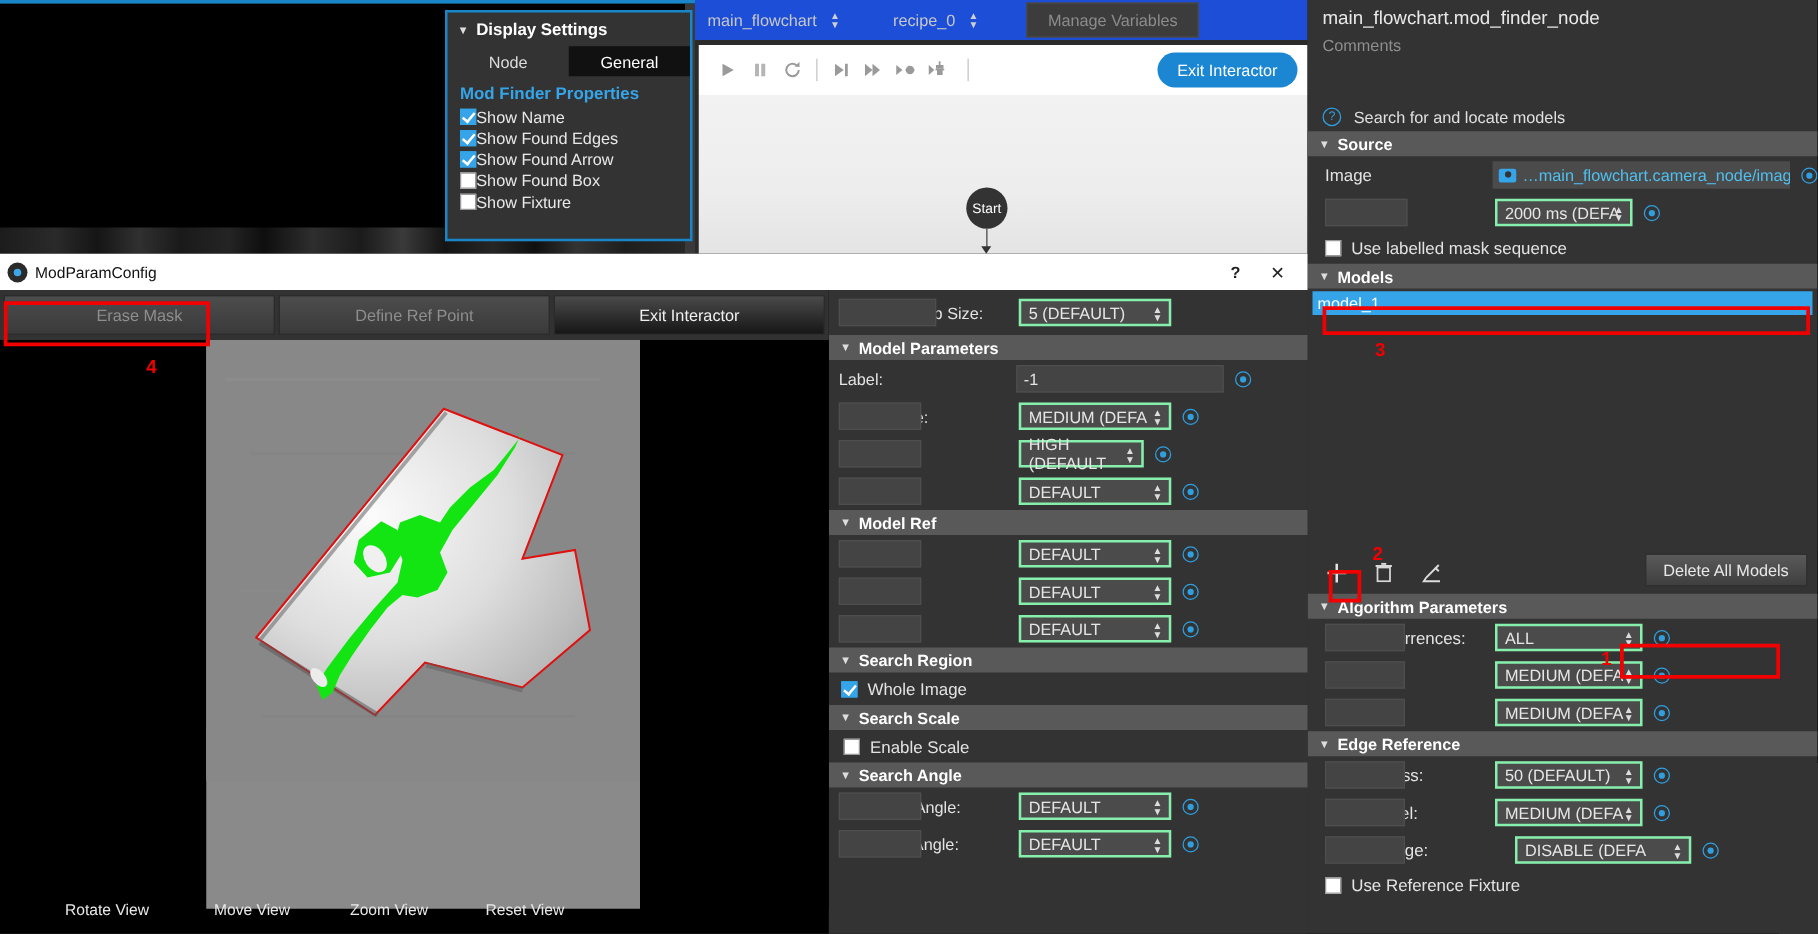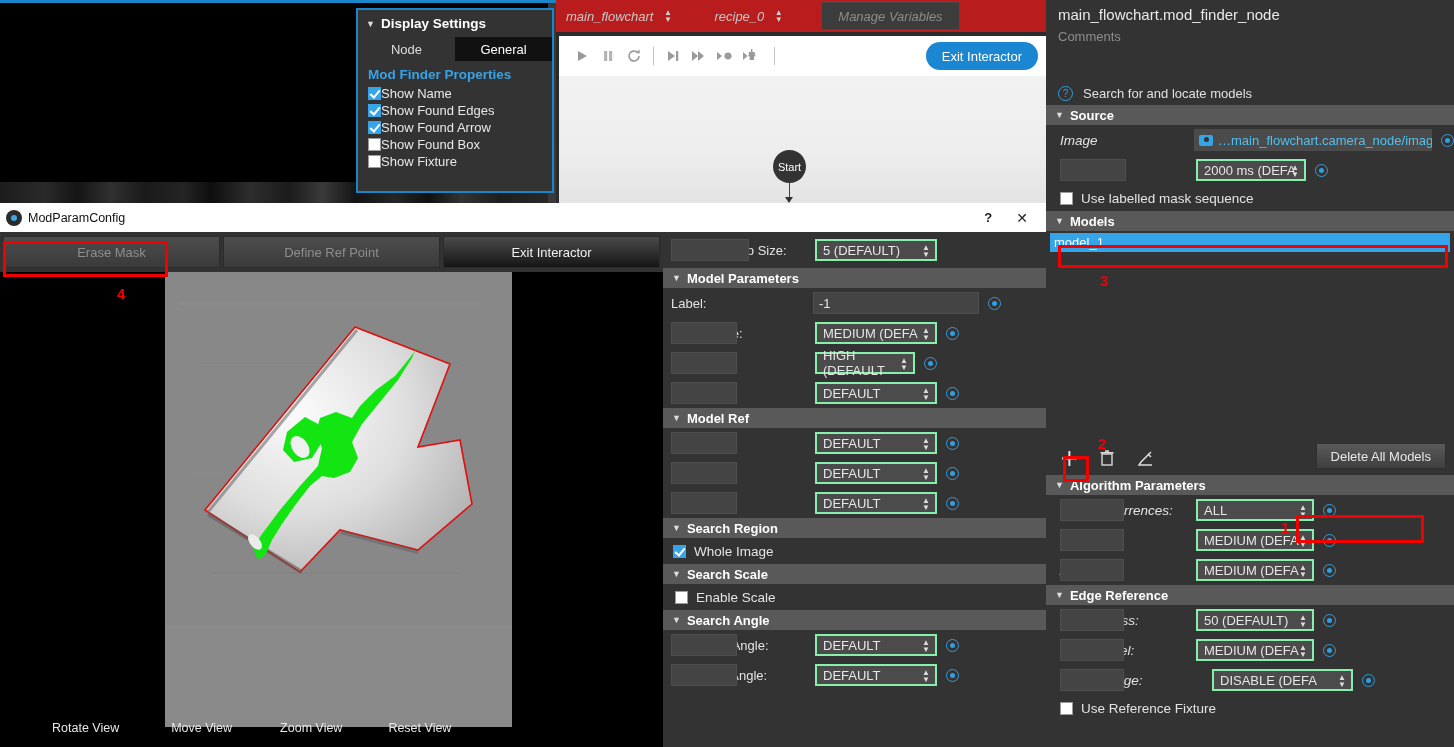--- a/index.html
+++ b/index.html
@@ -19,22 +19,22 @@
   
   .fc { position:absolute; left:559px; top:76px; width:487px; height:127px;
         background:linear-gradient(180deg,#f2f2f2 0%,#ededed 60%,#e4e4e4 100%); }
   .fc-node { position:absolute; left:773px; top:150px; width:33px; height:33px; border-radius:50%;
         background:#333; color:#fff; font-size:11px; display:flex; align-items:center; justify-content:center; }
   .fc-line { position:absolute; left:789px; top:183px; width:1px; height:17px; background:#444; }
   .fc-arrow { position:absolute; left:785px; top:197px; width:0;height:0;
         border-left:4px solid transparent;border-right:4px solid transparent;border-top:6px solid #333; }
 
   
-  .topbar { position:absolute; left:556px; top:0; width:490px; height:32px; background:#b91c1c;
-            display:flex; align-items:center;font-style:italic; }
+  .topbar { position:absolute; left:556px; top:0; width:490px; height:32px; background:#1d4ed8;
+            display:flex; align-items:center; }
   .tb-sel { height:32px; display:flex; align-items:center; padding:0 10px; color:#c8c8c8; font-size:13px; }
   .spin { display:inline-block; width:9px; margin-left:10px; color:#cfcfcf; line-height:7px; font-size:8px; text-align:center;}
   .tb-btn { margin-left:8px; height:28px; padding:0 16px; background:#3c3c3c; border:1px solid #4a4a4a;
             color:#8c8c8c; display:flex; align-items:center; font-size:13px; }
 
   
   .runbar { position:absolute; left:559px; top:36px; width:487px; height:40px; background:#fff;
             display:flex; align-items:center; padding:0 10px; }
   .ricon { width:26px; height:26px; display:flex; align-items:center; justify-content:center; color:#9a9a9a; }
   .ricon svg { display:block; }
@@ -61,21 +61,21 @@
   .rp { position:absolute; left:1046px; top:0; width:408px; height:747px; background:#333; }
   .rp-title { padding:6px 0 2px 12px; font-size:15px; color:#e9e9e9; }
   .rp-comment { padding:4px 0 0 12px; font-size:13px; color:#8e8e8e; }
   .rp-desc { display:flex; align-items:center; gap:10px; padding:0 0 0 12px; height:24px; margin-top:37px;
              font-size:13px; color:#e0e0e0; }
   .qmark { width:15px;height:15px;border:1.5px solid #2f9fe0;border-radius:50%;color:#2f9fe0;
            font-size:10px;display:flex;align-items:center;justify-content:center;flex:none;}
   .sect { height:20px; background:#595959; display:flex; align-items:center; gap:6px; padding-left:9px;
           font-size:13px; color:#fff; font-weight:bold; }
   .row { height:30px; display:flex; align-items:center; padding-left:14px; font-size:13.5px; color:#e3e3e3; }
-  .row .lbl { width:134px; flex:none;font-style:italic; }
+  .row .lbl { width:134px; flex:none; }
   .fld { height:22px; background:#444; border:1px solid #4e4e4e; }
   .fld.num { width:64px; }
   .sel { height:22px; background:#4b4b4b; border:2px solid #86efac; color:#e6e6e6; font-size:13px;
          display:flex; align-items:center; padding:0 4px 0 6px; position:relative; }
   .sel .arr { position:absolute; right:5px; top:3px; font-size:8px; line-height:7px; color:#ddd; text-align:center; }
   .radio { width:13px;height:13px;border:1.5px solid #2f9fe0;border-radius:50%; margin-left:9px; flex:none;
            display:flex;align-items:center;justify-content:center;}
   .radio i { width:5px;height:5px;border-radius:50%;background:#2f9fe0; display:block;}
   .link-fld { flex:1; height:22px; background:#4b4b4b; display:flex; align-items:center; gap:5px; padding:0 5px;
               color:#4fc0f0; font-size:13px; overflow:hidden; white-space:nowrap; }

